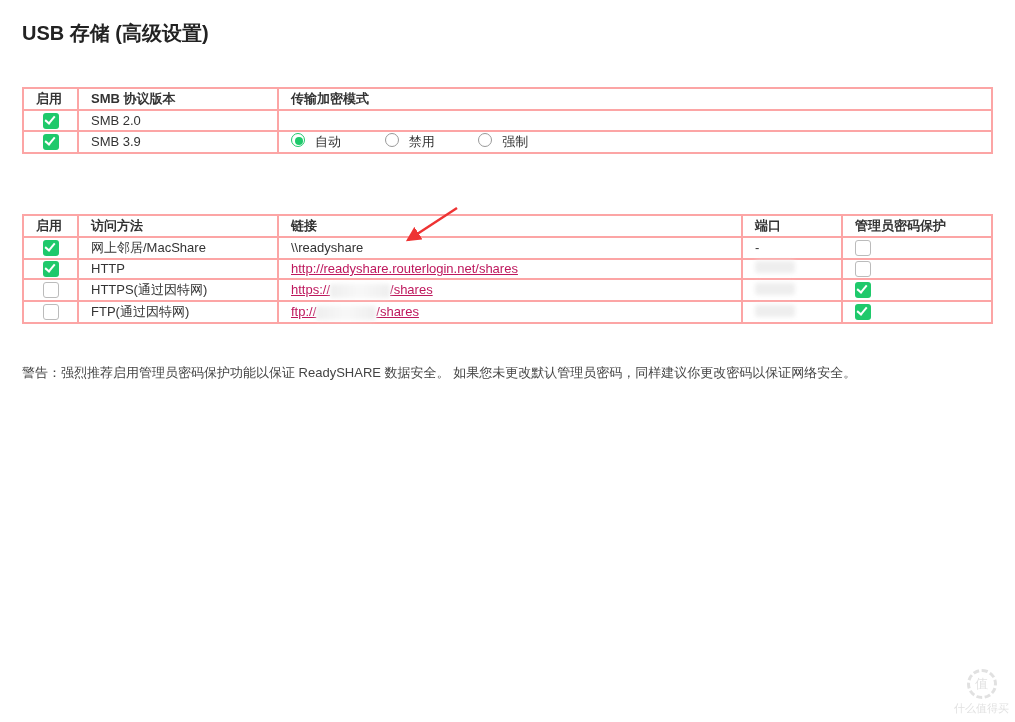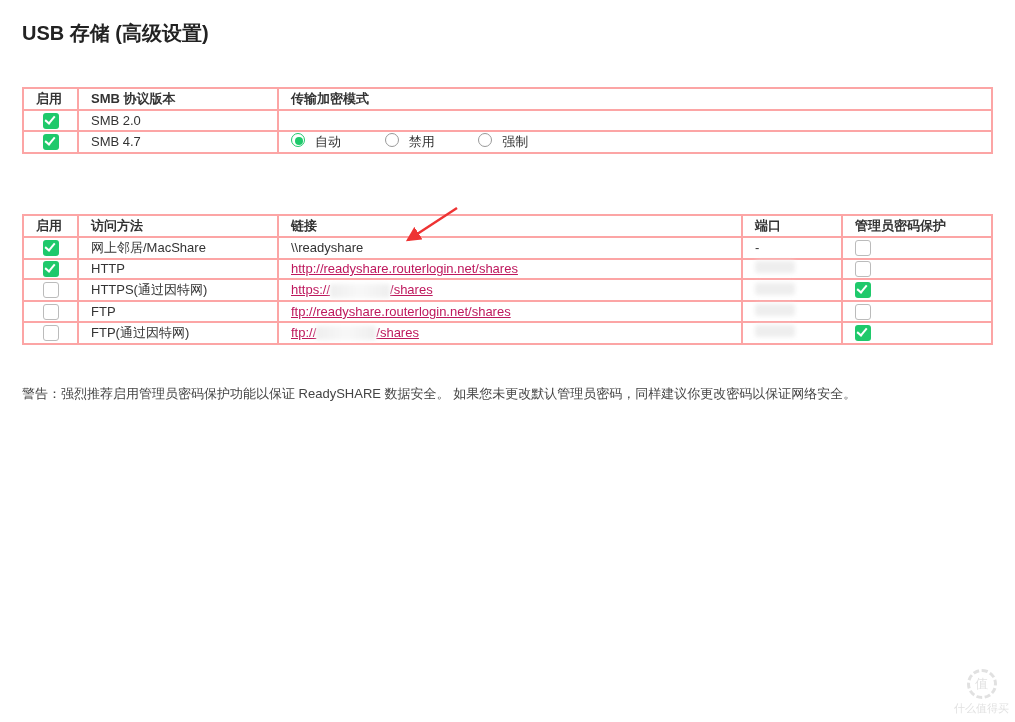--- a/index.html
+++ b/index.html
@@ -165,21 +165,21 @@
     </tr>
   </thead>
   <tbody>
     <tr>
       <td style="text-align:center"><span class="cb checked"></span></td>
       <td>SMB 2.0</td>
       <td></td>
     </tr>
     <tr>
       <td style="text-align:center"><span class="cb checked"></span></td>
-      <td>SMB 4.7</td>
+      <td>SMB 3.9</td>
       <td>
         <span class="radio selected">
           <span class="r-circ"></span>
           <span class="r-label">自动</span>
         </span>
         <span class="radio">
           <span class="r-circ"></span>
           <span class="r-label">禁用</span>
         </span>
         <span class="radio">
@@ -236,27 +236,20 @@
         </tr>
         <tr>
           <td style="text-align: center;"><span class="cb unchecked"></span></td>
           <td>HTTPS(通过因特网)</td>
           <td><a class="link" href="#">https://<span class="blur"></span>/shares</a></td>
           <td><span class="port-blur"></span></td>
           <td><span class="cb checked"></span></td>
         </tr>
         <tr>
           <td style="text-align: center;"><span class="cb unchecked"></span></td>
-          <td>FTP</td>
-          <td><a class="link" href="#">ftp://readyshare.routerlogin.net/shares</a></td>
-          <td><span class="port-blur"></span></td>
-          <td><span class="cb unchecked"></span></td>
-        </tr>
-        <tr>
-          <td style="text-align: center;"><span class="cb unchecked"></span></td>
           <td>FTP(通过因特网)</td>
           <td><a class="link" href="#">ftp://<span class="blur"></span>/shares</a></td>
           <td><span class="port-blur"></span></td>
           <td><span class="cb checked"></span></td>
         </tr>
       </tbody>
 </table>
 </div>
 
 <div class="warning">警告：强烈推荐启用管理员密码保护功能以保证 ReadySHARE 数据安全。 如果您未更改默认管理员密码，同样建议你更改密码以保证网络安全。</div>

